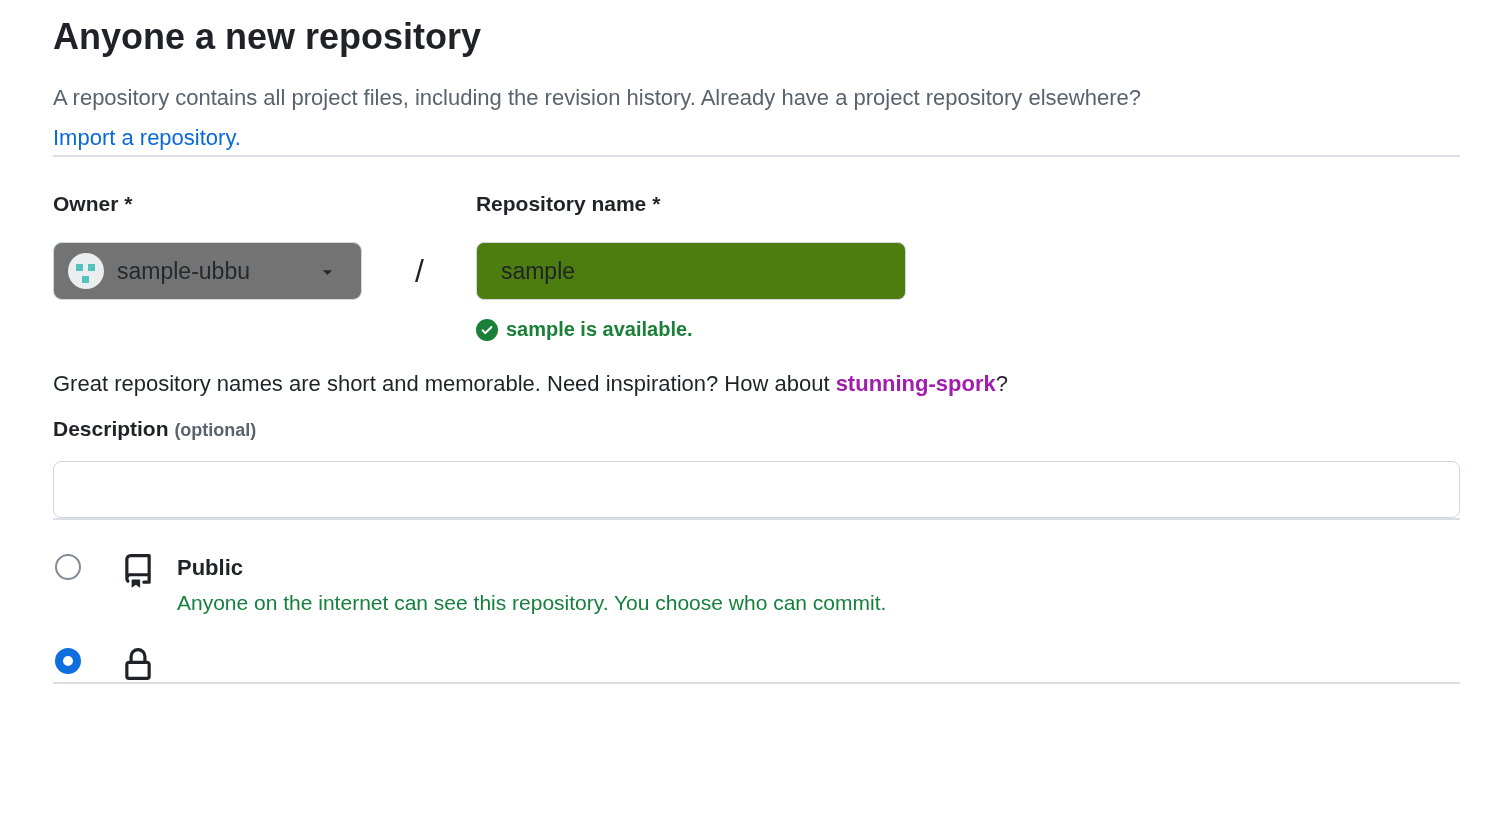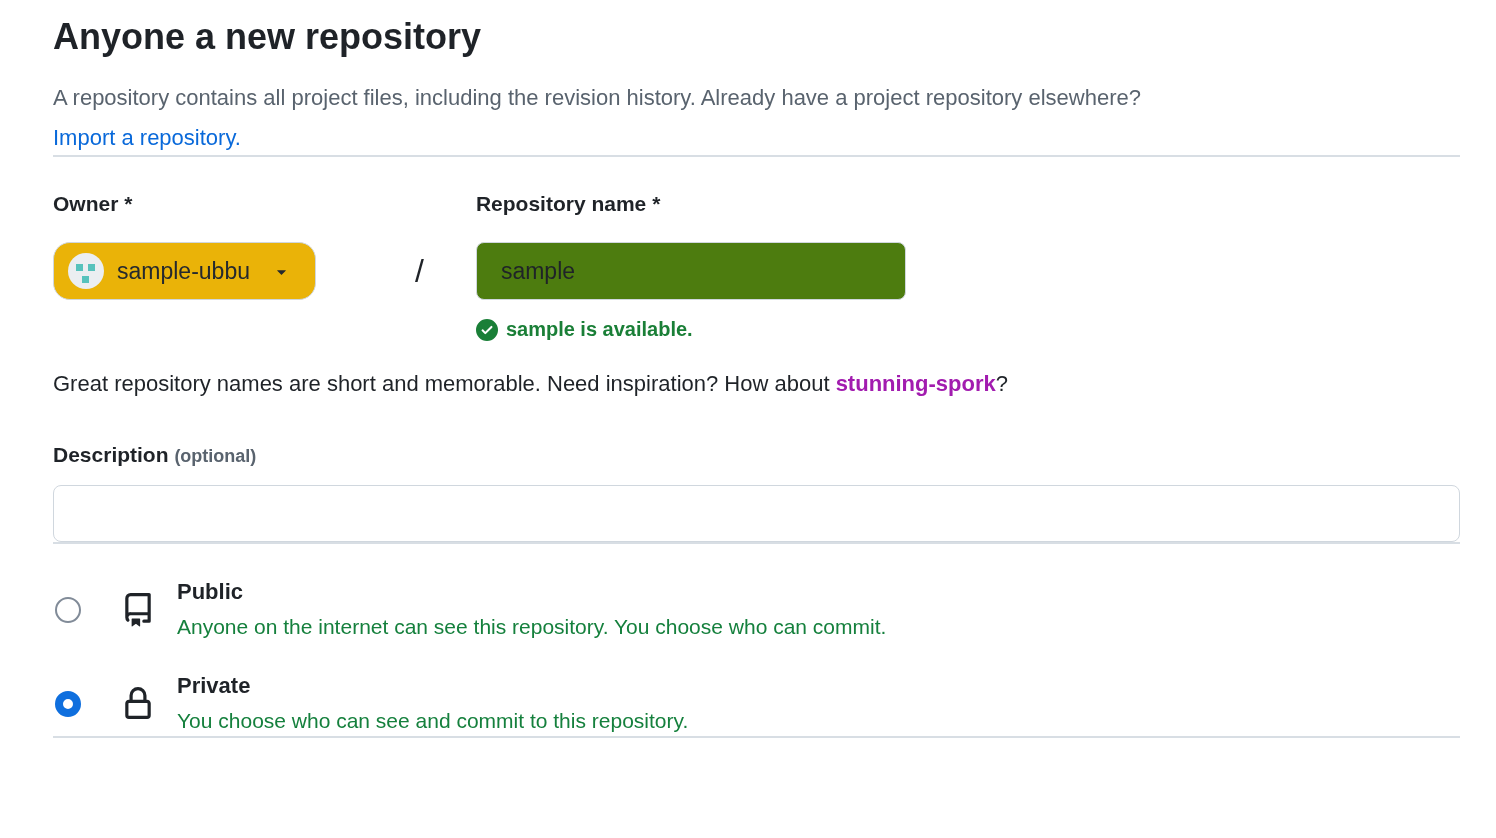--- a/index.html
+++ b/index.html
@@ -52,24 +52,24 @@
   }
   .field-label {
     font-size: 21px;
     font-weight: 700;
     line-height: 26px;
     display: block;
   }
   .owner-col { width: 309px; }
   .owner-select {
     margin-top: 25px;
-    width: 263px; height: 58px;
-    background: #eab308;
+    width: 309px; height: 58px;
+    background: #737373;
     border: 1px solid #d0d7de;
-    border-radius: 17px;
+    border-radius: 9px;
     display: flex;
     align-items: center;
     padding: 0 24px 0 14px;
     cursor: pointer;
     font-family: inherit;
   }
   .avatar {
     position: relative;
     width: 36px; height: 36px;
     border-radius: 50%;
@@ -142,23 +142,23 @@
     color: #1f2328;
   }
   .suggestion-link {
     color: #a21caf;
     font-weight: 700;
     text-decoration: none;
     cursor: pointer;
   }
 
   .description-label-row {
-    margin-top: 42px;
+    margin-top: 14px;
     font-size: 21px;
-    line-height: 25px;
+    line-height: 30px;
   }
   .description-label { font-weight: 700; }
   .optional-note {
     font-size: 18px;
     font-weight: 700;
     color: #59636e;
   }
   .description-input {
     margin-top: 16px;
     width: 100%;
@@ -169,21 +169,20 @@
     font-size: 23px;
     font-family: inherit;
     color: #1f2328;
     padding: 0 24px;
     outline: none;
   }
 
   .visibility-group { margin-top: 34px; }
   .visibility-option {
     display: flex;
-    align-items: center;
     cursor: pointer;
   }
   .visibility-option + .visibility-option { margin-top: 30px; }
   .radio {
     width: 26px; height: 26px;
     border-radius: 50%;
     border: 2px solid #818b98;
     background: #ffffff;
     flex: 0 0 26px;
     margin: 0 40px 0 2px;
@@ -276,23 +275,19 @@
         <div class="vis-title">Public</div>
         <div class="vis-desc">Anyone on the internet can see this repository. You choose who can commit.</div>
       </div>
     </div>
 
     <div class="visibility-option">
       <span class="radio checked"></span>
       <svg class="vis-icon" viewBox="0 0 16 16" aria-hidden="true">
         <path d="M4 4a4 4 0 0 1 8 0v2h.25c.966 0 1.75.784 1.75 1.75v5.5A1.75 1.75 0 0 1 12.25 15h-8.5A1.75 1.75 0 0 1 2 13.25v-5.5C2 6.784 2.784 6 3.75 6H4Zm8.25 3.5h-8.5a.25.25 0 0 0-.25.25v5.5c0 .138.112.25.25.25h8.5a.25.25 0 0 0 .25-.25v-5.5a.25.25 0 0 0-.25-.25ZM10.5 6V4a2.5 2.5 0 1 0-5 0v2Z"></path>
       </svg>
-      <div class="vis-text">
-        <div class="vis-title">Private</div>
-        <div class="vis-desc">You choose who can see and commit to this repository.</div>
-      </div>
     </div>
 
   </div>
 
   <hr class="divider hr-3">
 
 </div>
 
 </body></html>

